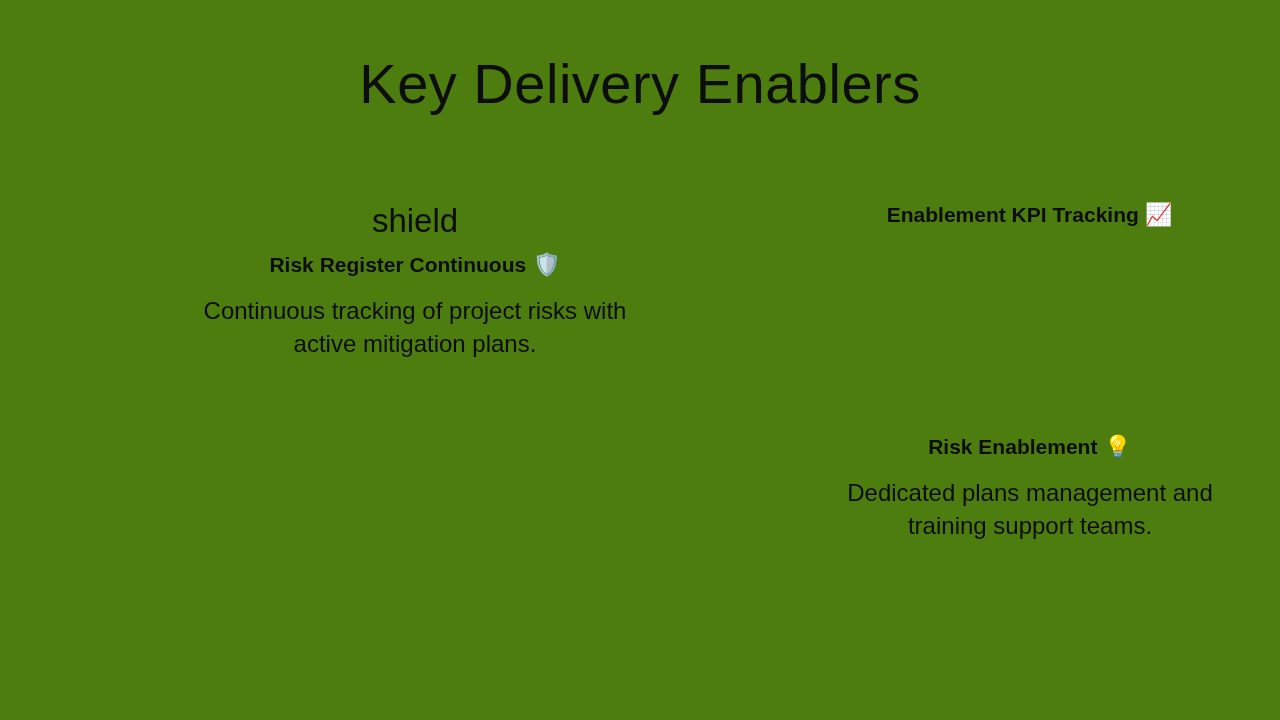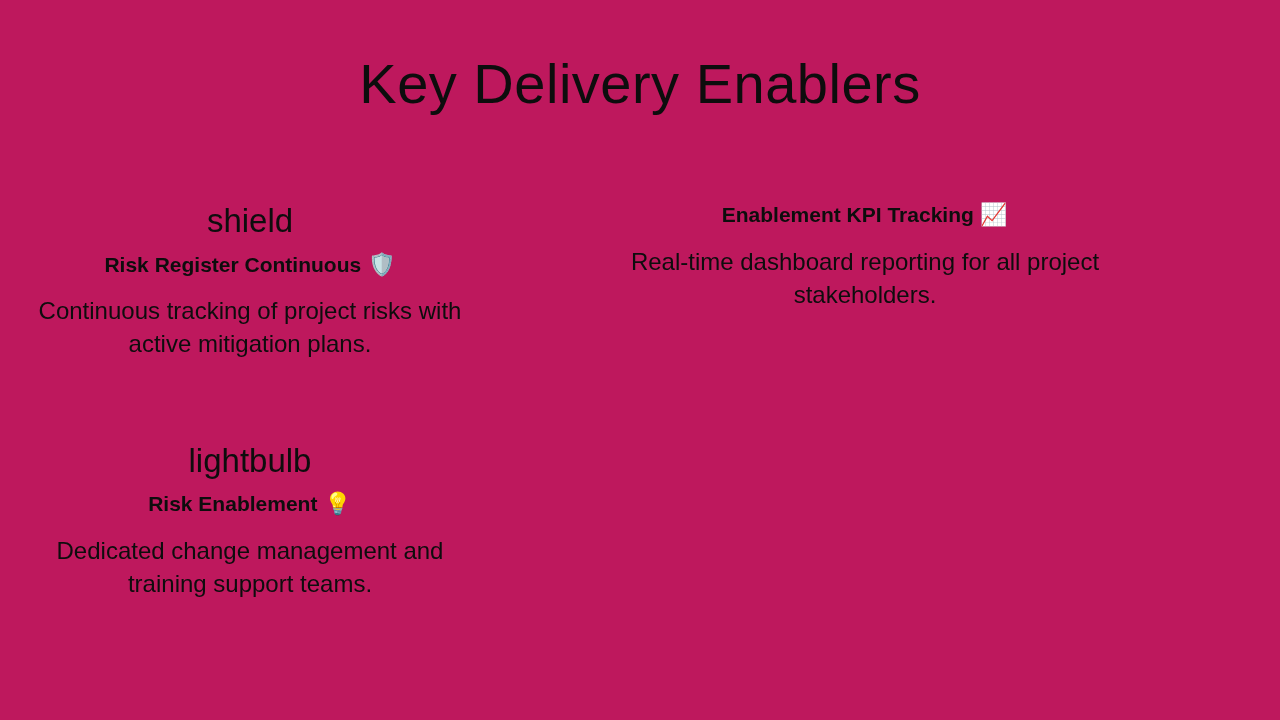--- a/index.html
+++ b/index.html
@@ -4,40 +4,40 @@
 <style>
   html, body {
     margin: 0;
     padding: 0;
     background: #ffffff;
   }
   .slide {
     position: relative;
     width: 1280px;
     height: 720px;
-    background: #be185d;
+    background: #4d7c0f;
     overflow: hidden;
     font-family: "Liberation Sans", sans-serif;
     color: #0d0d0d;
   }
   .slide-title {
     margin: 0;
     padding-top: 50px;
     text-align: center;
     font-size: 56px;
     font-weight: 500;
     letter-spacing: 0.5px;
     line-height: 1.2;
     color: #0d0d0d;
   }
   .cards {
     margin-top: 84px;
     display: flex;
     flex-wrap: wrap;
-    justify-content: flex-start;
+    justify-content: flex-end;
     column-gap: 115px;
     row-gap: 72px;
   }
   .card {
     width: 500px;
     text-align: center;
   }
   .card-icon-name {
     margin: 0 0 10px 0;
     font-size: 33px;
@@ -51,21 +51,21 @@
     font-weight: 700;
     line-height: 1.25;
     color: #0d0d0d;
   }
   .card-heading .emoji {
     font-weight: 400;
     margin-left: 7px;
     font-size: 22px;
   }
   .card-desc {
-    margin: 8px auto;
+    margin: 0 auto;
     max-width: 472px;
     font-size: 24px;
     font-weight: 400;
     line-height: 1.38;
     color: #0d0d0d;
   }
   .card--bottom .card-desc {
     max-width: 432px;
   }
 </style>
@@ -83,25 +83,23 @@
       <div class="card-heading">
         <span>Risk Register Continuous</span><span class="emoji">🛡️</span>
       </div>
       <p class="card-desc">Continuous tracking of project risks with active mitigation plans.</p>
     </div>
 
     <div class="card">
       <div class="card-heading">
         <span>Enablement KPI Tracking</span><span class="emoji">📈</span>
       </div>
-      <p class="card-desc">Real-time dashboard reporting for all project stakeholders.</p>
     </div>
 
     <div class="card card--bottom">
-      <div class="card-icon-name">lightbulb</div>
       <div class="card-heading">
         <span>Risk Enablement</span><span class="emoji">💡</span>
       </div>
-      <p class="card-desc">Dedicated change management and training support teams.</p>
+      <p class="card-desc">Dedicated plans management and training support teams.</p>
     </div>
 
   </div>
 </div>
 
 </body></html>

